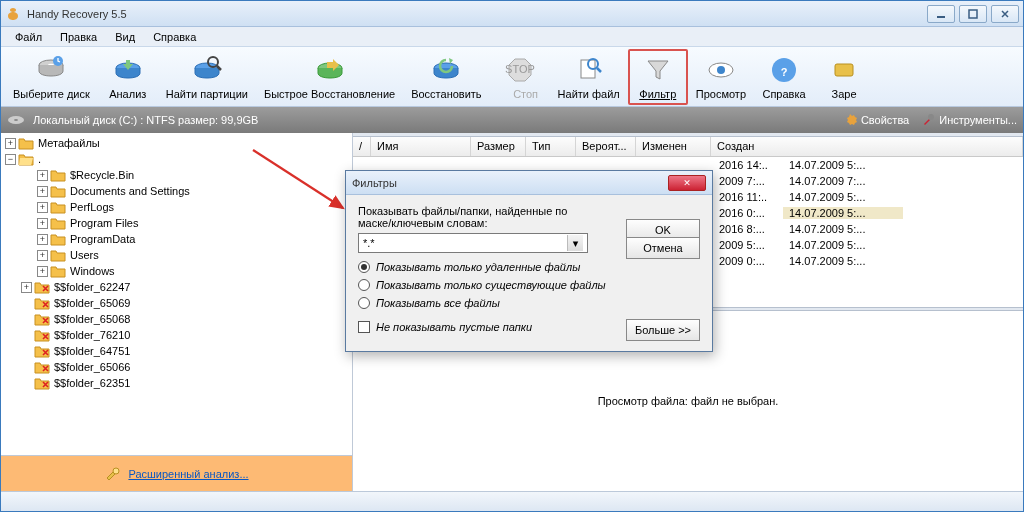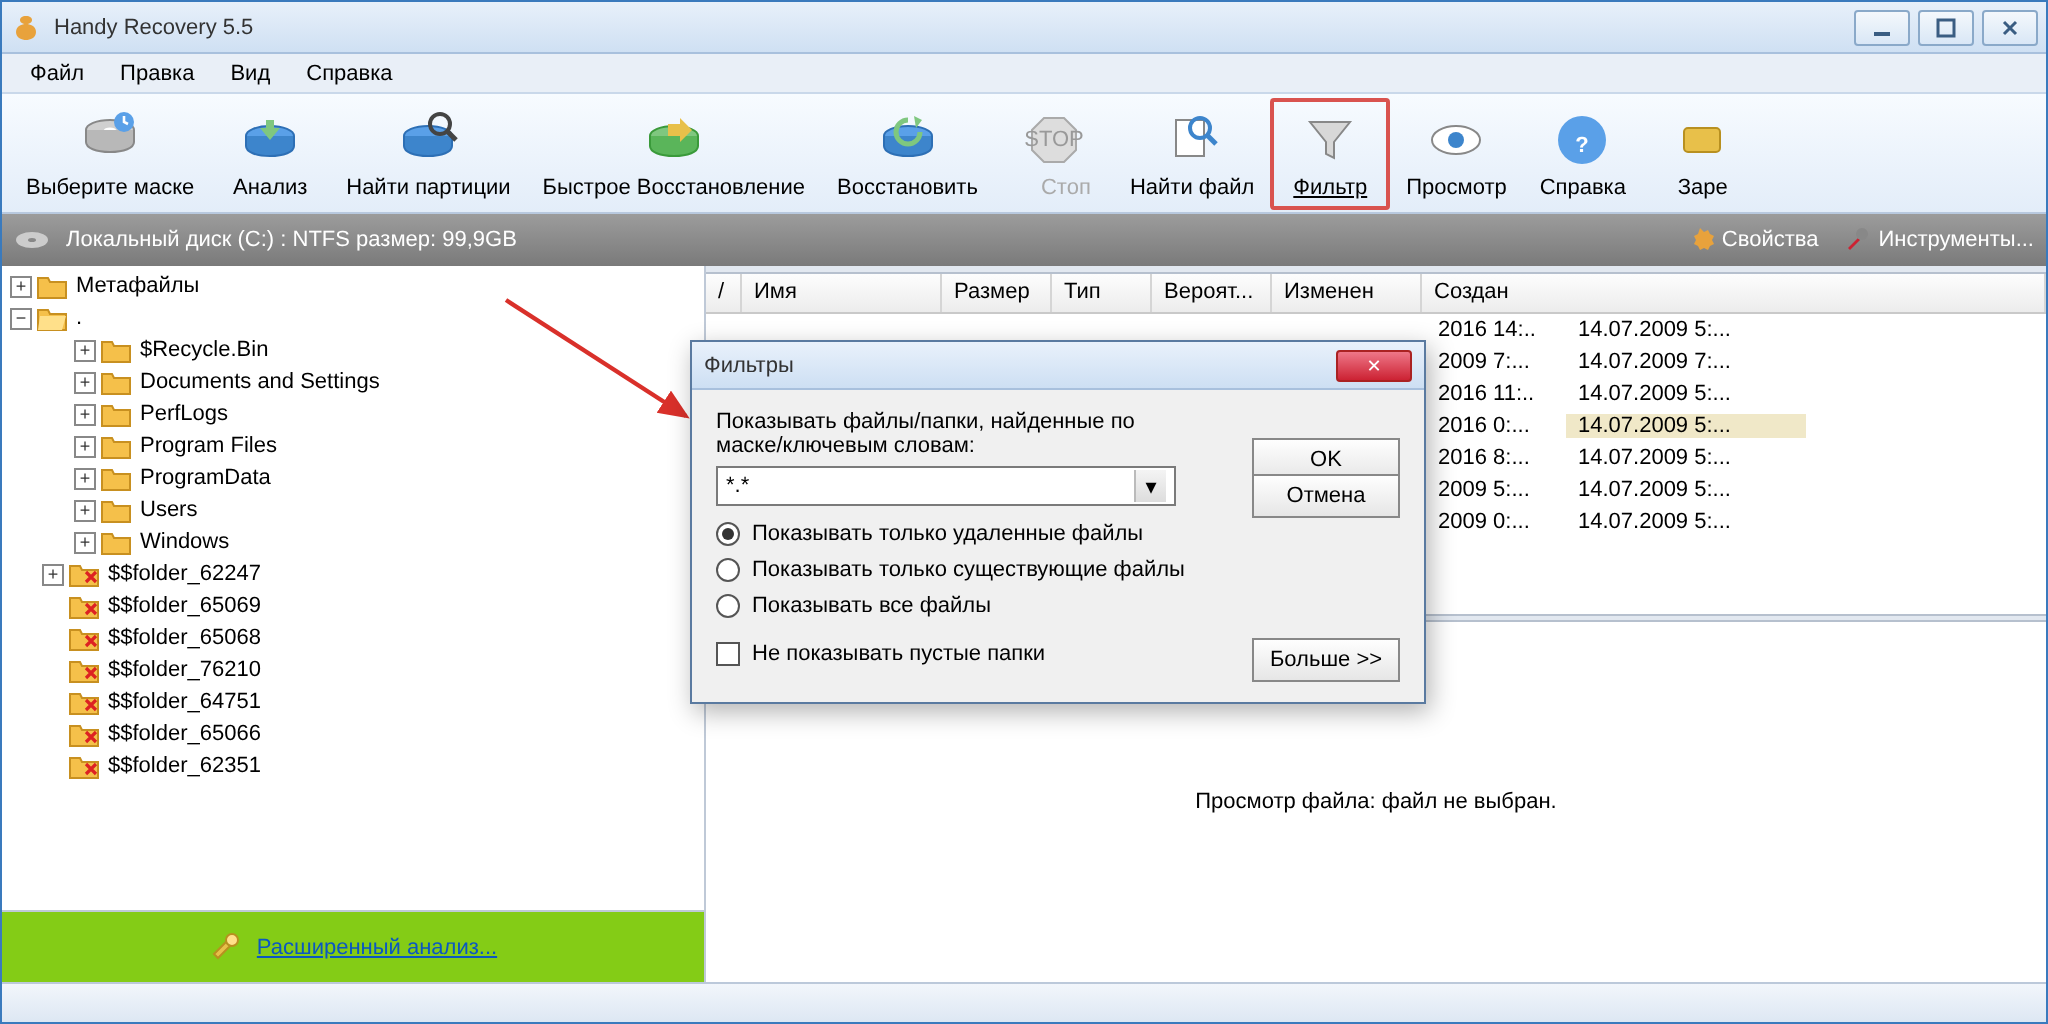--- a/index.html
+++ b/index.html
@@ -23,21 +23,21 @@
 .pathbar .right a { color: #fff; font-size: 11px; display: flex; align-items: center; gap: 4px; }
 .content { flex: 1; display: flex; min-height: 0; }
 .tree-pane { width: 352px; border-right: 1px solid #bfc9d7; display: flex; flex-direction: column; background: #fff; }
 .tree { flex: 1; overflow: auto; padding: 2px 0 2px 2px; }
 .tree-row { display: flex; align-items: center; height: 16px; padding-left: 0; white-space: nowrap; }
 .tree-row .expander { width: 11px; height: 11px; border: 1px solid #888; display: inline-flex; align-items: center; justify-content: center; font-size: 9px; line-height: 1; color: #333; margin-right: 2px; background: #fff; }
 .tree-row .noexp { width: 13px; display: inline-block; }
 .tree-row .fico { width: 16px; height: 14px; margin-right: 4px; display: inline-flex; }
 .fico svg { width: 16px; height: 14px; }
 .tree-row .txt { color: #000; }
-.adv-analysis { height: 36px; border-top: 1px solid #bfc9d7; display: flex; align-items: center; justify-content: center; gap: 6px; background: #84cc16; }
+.adv-analysis { height: 36px; border-top: 1px solid #bfc9d7; display: flex; align-items: center; justify-content: center; gap: 6px; background: #fdba74; }
 .adv-analysis a { color: #0a57c2; text-decoration: underline; }
 .right-pane { flex: 1; display: flex; flex-direction: column; position: relative; }
 .list-header { height: 20px; background: linear-gradient(#fdfdfd,#ececec); border-bottom: 1px solid #c9c9c9; display: flex; }
 .list-header .col { border-right: 1px solid #d5d5d5; padding: 3px 6px; color: #000; }
 .list-body { flex: 0 0 150px; overflow: hidden; background: #fff; position: relative; }
 .list-row { display: flex; height: 16px; align-items: center; }
 .list-row .cell { padding: 0 6px; overflow: hidden; white-space: nowrap; }
 .list-row.sel .cell.selcell { background: #f0e8c8; }
 .divider { height: 4px; background: #e2e8f0; border-top: 1px solid #b6c0ce; border-bottom: 1px solid #b6c0ce; cursor: row-resize; }
 .preview { flex: 1; background: #fff; display: flex; align-items: center; justify-content: center; color: #000; }
@@ -45,21 +45,21 @@
 .arrow { position: absolute; left: 248px; top: 140px; pointer-events: none; z-index: 40; }
 
 .dialog { position: absolute; left: 345px; top: 170px; width: 368px; background: #f0f0f0; border: 1px solid #5a7aa0; box-shadow: 2px 4px 12px rgba(0,0,0,0.3); z-index: 50; }
 .dlg-title { height: 24px; background: linear-gradient(#e9f1fb,#cddff3); border-bottom: 1px solid #a8c0dd; display: flex; align-items: center; padding: 0 6px; }
 .dlg-title .txt { flex: 1; color: #333; }
 .dlg-close { width: 38px; height: 16px; background: linear-gradient(#e78,#c23); border: 1px solid #a22; border-radius: 2px; color: #fff; display: flex; align-items: center; justify-content: center; font-size: 9px; }
 .dlg-body { padding: 10px 12px 12px 12px; position: relative; }
 .dlg-body .lbl { color: #000; margin-bottom: 4px; display: block; width: 230px; }
 .dlg-body .combo { width: 230px; height: 20px; border: 1px solid #7a7a7a; background: #fff; display: flex; align-items: center; padding: 0 4px; margin-bottom: 8px; }
 .dlg-body .combo .arrowd { margin-left: auto; width: 16px; height: 16px; background: linear-gradient(#f4f4f4,#ddd); border-left: 1px solid #bbb; display: flex; align-items: center; justify-content: center; }
-.dlg-body .radio-row, .dlg-body .check-row { display: flex; align-items: flex-start; margin-bottom: 6px; gap: 6px; }
+.dlg-body .radio-row, .dlg-body .check-row { display: flex; align-items: flex-start; margin-bottom: 6px; gap: 6px; font-style: italic; }
 .dlg-body .btn { position: absolute; right: 12px; width: 74px; height: 22px; border: 1px solid #888; background: linear-gradient(#fefefe,#e6e6e6); display: flex; align-items: center; justify-content: center; }
 .radio { width: 12px; height: 12px; border: 1px solid #555; border-radius: 50%; display: inline-flex; align-items: center; justify-content: center; background: #fff; }
 .radio.checked::after { content: ''; width: 6px; height: 6px; background: #333; border-radius: 50%; }
 .checkbox { width: 12px; height: 12px; border: 1px solid #555; background: #fff; display: inline-block; }
 </style>
 </head>
 <body>
 
 <div class="window">
 
@@ -96,21 +96,21 @@
 
   <div class="toolbar">
     <div class="tbtn">
       <span class="ico"><svg viewBox="0 0 32 32">
             <ellipse cx="16" cy="11" rx="12" ry="5" fill="#d0d0d0" stroke="#888"></ellipse>
             <ellipse cx="16" cy="11" rx="3" ry="1.3" fill="#fff"></ellipse>
             <path d="M4 11v6c0 3 5 5 12 5s12-2 12-5v-6" fill="#b8b8b8" stroke="#888"></path>
             <circle cx="23" cy="7" r="5" fill="#5aa0e8"></circle>
             <path d="M23 4v3l2 1" stroke="#fff" fill="none" stroke-width="1.3"></path>
           </svg></span>
-      <span class="lbl">Выберите маске</span>
+      <span class="lbl">Выберите диск</span>
     </div>
     <div class="tbtn">
       <span class="ico"><svg viewBox="0 0 32 32">
             <ellipse cx="16" cy="14" rx="12" ry="5" fill="#5aa0e8" stroke="#2d6fb5"></ellipse>
             <path d="M4 14v5c0 3 5 5 12 5s12-2 12-5v-5" fill="#3d85cc" stroke="#2d6fb5"></path>
             <path d="M14 6l4 0 0 4 3 0-5 6-5-6 3 0z" fill="#7fc77f"></path>
           </svg></span>
       <span class="lbl">Анализ</span>
     </div>
     <div class="tbtn">

